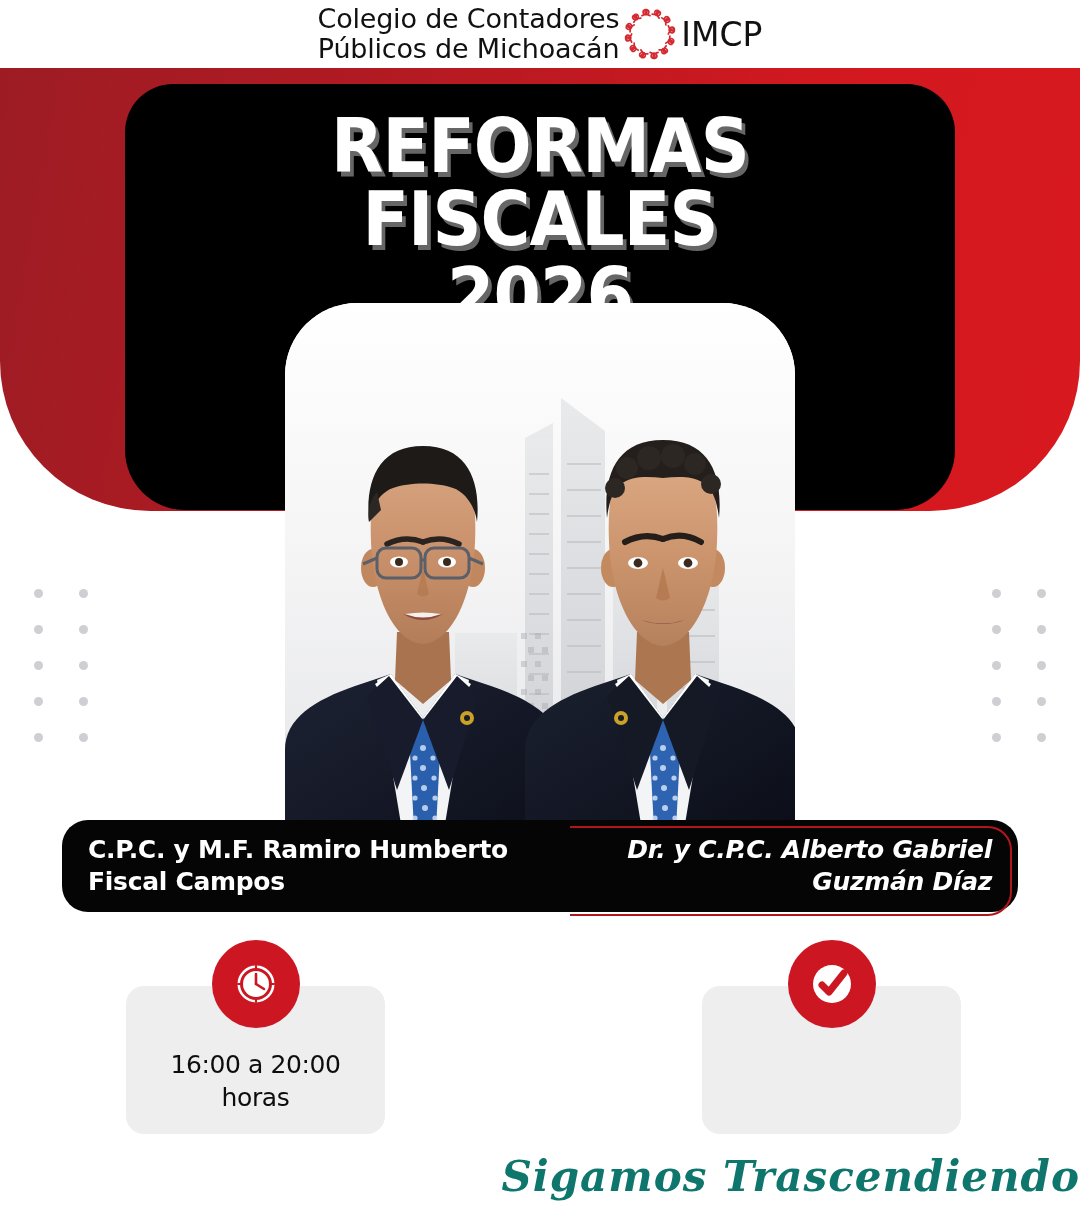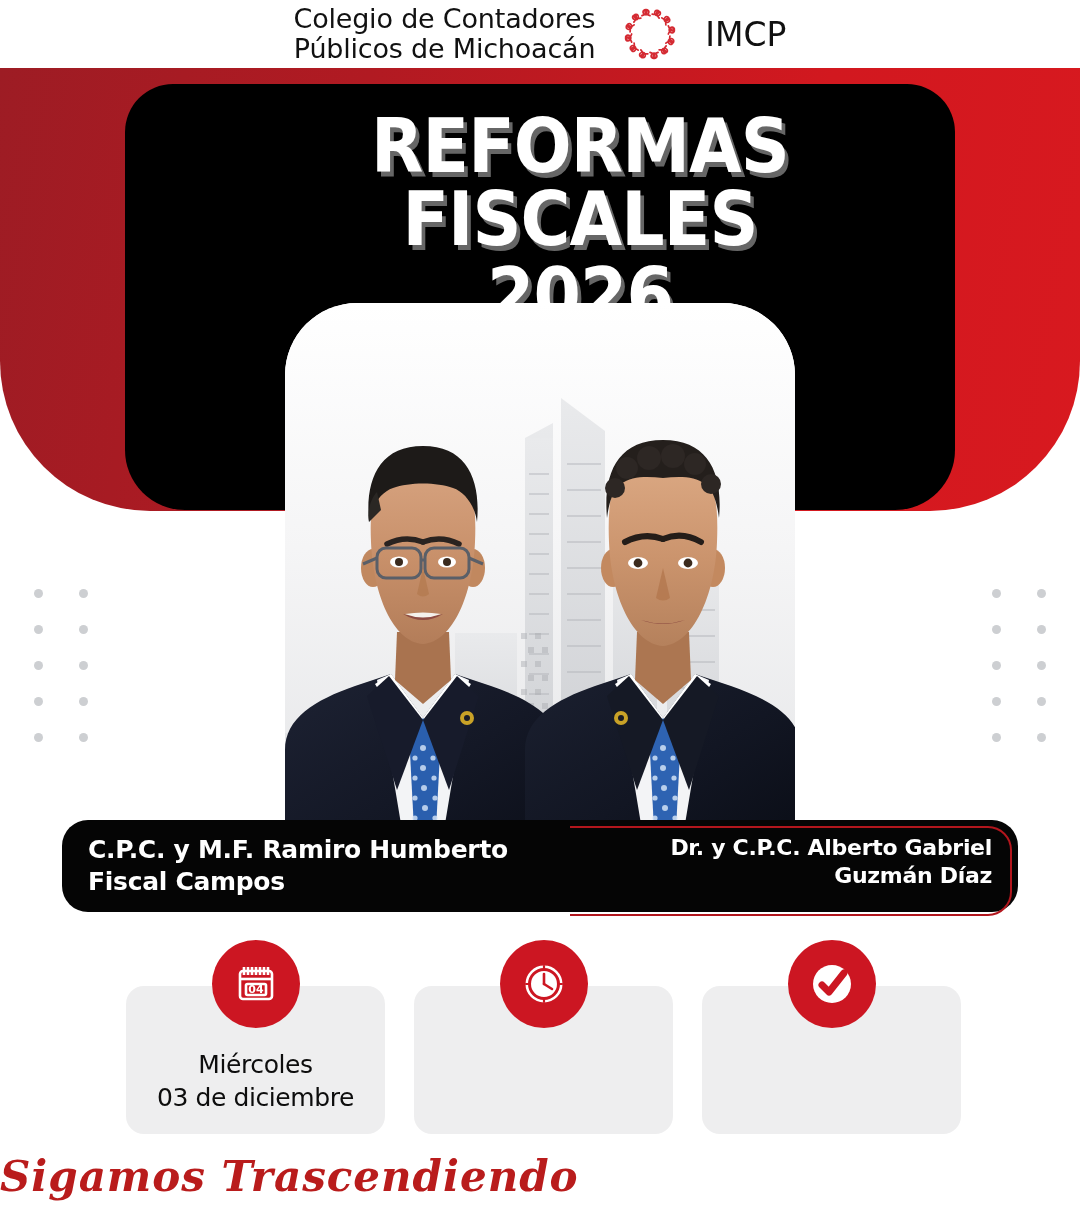--- a/index.html
+++ b/index.html
@@ -6,21 +6,21 @@
   body{
     width:1080px;height:1223px;position:relative;overflow:hidden;
     background:#ffffff;
     font-family:"Liberation Sans","DejaVu Sans",sans-serif;
   }
   .stage{position:absolute;inset:0;width:1080px;height:1223px;overflow:hidden;}
 
   
   .header{
     position:absolute;left:0;top:0;width:1080px;height:68px;
-    display:flex;align-items:center;justify-content:center;gap:24px;
+    display:flex;align-items:center;justify-content:center;gap:0;
     z-index:40;
   }
   .org-name{
     font-size:27px;line-height:1.13;font-weight:400;color:#111;
     text-align:right;letter-spacing:-0.2px;white-space:pre-line;
     font-family:"DejaVu Sans","Liberation Sans",sans-serif;
   }
   .imcp-mark{width:62px;height:62px;flex:0 0 auto;}
   .imcp-word{
     font-size:33px;font-weight:400;color:#111;letter-spacing:0px;
@@ -38,21 +38,21 @@
   
   .black-panel{
     position:absolute;left:125px;top:84px;width:830px;height:426px;
     background:#000000;
     border-top-left-radius:48px;border-top-right-radius:48px;
     border-bottom-left-radius:60px;border-bottom-right-radius:60px;
     z-index:10;
   }
   .title-block{
     position:absolute;left:125px;top:110px;width:830px;
-    text-align:center;z-index:22;padding-left:40px;
+    text-align:center;z-index:22;
   }
   .title-line{
     font-family:"DejaVu Sans","Liberation Sans",sans-serif;
     font-weight:700;color:#ffffff;
     font-size:74px;line-height:0.98;letter-spacing:-1px;
     transform:scaleX(0.92);
     text-shadow:4px 5px 0 rgba(120,120,120,0.85);
   }
   .title-line.second{font-size:74px;margin-top:4px;}
 
@@ -76,22 +76,23 @@
   }
   .name-left{
     position:absolute;left:88px;top:834px;width:440px;z-index:36;
     color:#fff;font-family:"DejaVu Sans","Liberation Sans",sans-serif;
     font-weight:700;font-size:25px;line-height:1.28;text-align:left;
     letter-spacing:-0.3px;
   }
   .name-right{
     position:absolute;right:88px;top:834px;width:440px;z-index:36;
     color:#fff;font-family:"DejaVu Sans","Liberation Sans",sans-serif;
-    font-weight:700;font-size:22px;line-height:1.28;text-align:right;
+    font-weight:700;font-size:25px;line-height:1.28;text-align:right;
     letter-spacing:-0.3px;
+    font-style:italic;
   }
   .name-accent{
     position:absolute;left:570px;top:826px;width:440px;height:86px;
     border:2.5px solid #b2161d;border-left:none;
     border-top-right-radius:24px;border-bottom-right-radius:24px;
     z-index:35;pointer-events:none;
   }
 
   
   .dots{position:absolute;z-index:8;}
@@ -114,23 +115,23 @@
   }
   .card-text .inline-logo{display:inline-block;vertical-align:-5px;margin:0 2px;}
   .badge{
     position:absolute;left:50%;top:-46px;transform:translateX(-50%);
     width:88px;height:88px;border-radius:50%;background:#cc1622;
     display:flex;align-items:center;justify-content:center;z-index:32;
   }
 
   
   .footer-script{
-    position:absolute;left:0;top:1152px;width:1080px;text-align:left;z-index:30;
+    position:absolute;left:0;top:1152px;width:1080px;text-align:right;z-index:30;
     font-family:"DejaVu Serif","Liberation Serif",serif;
-    font-style:italic;font-weight:700;font-size:42px;color:#b91c1c;
+    font-style:italic;font-weight:700;font-size:42px;color:#0f766e;
     letter-spacing:1px;
   }
 </style>
 </head>
 <body>
 
 <div class="stage">
 
   <div class="header">
     <div class="org-name">Colegio de Contadores
@@ -463,54 +464,41 @@
     <div class="dot" style="left:0px;top:72px;"></div>
       <div class="dot" style="left:45px;top:72px;"></div>
     <div class="dot" style="left:0px;top:108px;"></div>
       <div class="dot" style="left:45px;top:108px;"></div>
     <div class="dot" style="left:0px;top:144px;"></div>
       <div class="dot" style="left:45px;top:144px;"></div>
   </div>
 
   <div class="cards">
 
-    <div class="card">
-      <div class="badge">
-        <svg width="50" height="50" viewBox="0 0 50 50" aria-hidden="true">
-          <g fill="none" stroke="#ffffff" stroke-width="2.6">
-            <rect x="9" y="12" width="32" height="28" rx="3"></rect>
-            <path d="M9 20 H41"></path>
-            <path d="M13 8 v8 M17 8 v8 M21 8 v8 M25 8 v8 M29 8 v8 M33 8 v8 M37 8 v8"></path>
-            <rect x="15" y="25" width="20" height="11" rx="1.5"></rect>
-          </g>
-          <text x="25" y="34" text-anchor="middle" fill="#ffffff" font-size="11" font-weight="700" font-family="DejaVu Sans, sans-serif">04</text>
-        </svg>
-      </div>
-      <div class="card-text">Miércoles
-03 de diciembre</div>
-    </div>
 
     <div class="card">
       <div class="badge">
         <svg width="54" height="54" viewBox="0 0 54 54" aria-hidden="true">
           <circle cx="27" cy="27" r="20" fill="#ffffff"></circle>
           <circle cx="27" cy="27" r="20" fill="none" stroke="#cc1622" stroke-width="3"></circle>
           <circle cx="27" cy="27" r="14.5" fill="none" stroke="#cc1622" stroke-width="3"></circle>
           <g stroke="#cc1622" stroke-width="2.6" stroke-linecap="round">
             <path d="M27 27 V17"></path>
               <path d="M27 27 L35 32"></path>
           </g>
           <g stroke="#cc1622" stroke-width="2.2" stroke-linecap="round">
             <path d="M27 9 v4"></path>
               <path d="M27 41 v4"></path>
               <path d="M9 27 h4"></path>
               <path d="M41 27 h4"></path>
           </g>
         </svg>
       </div>
+      <div class="card-text">16:00 a 20:00
+horas</div>
     </div>
 
     <div class="card">
       <div class="badge">
         <svg width="52" height="52" viewBox="0 0 52 52" aria-hidden="true">
           <circle cx="26" cy="26" r="19" fill="#ffffff"></circle>
           <path d="M16 27 L23 34 L38 15" fill="none" stroke="#cc1622" stroke-width="7" stroke-linecap="round" stroke-linejoin="round"></path>
         </svg>
       </div>
     </div>

